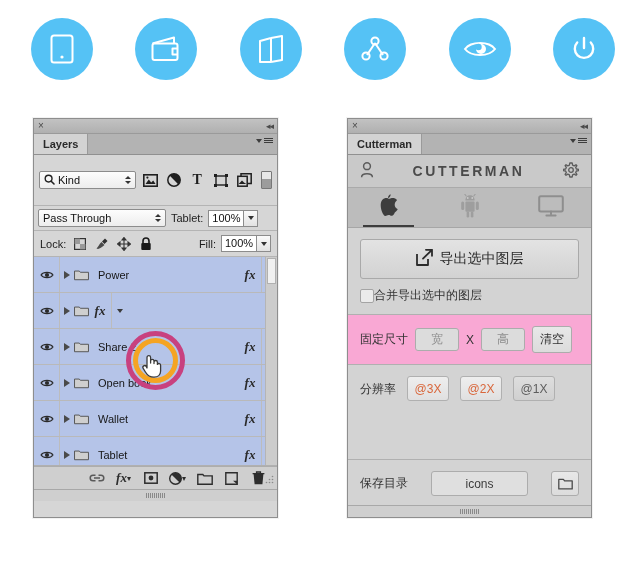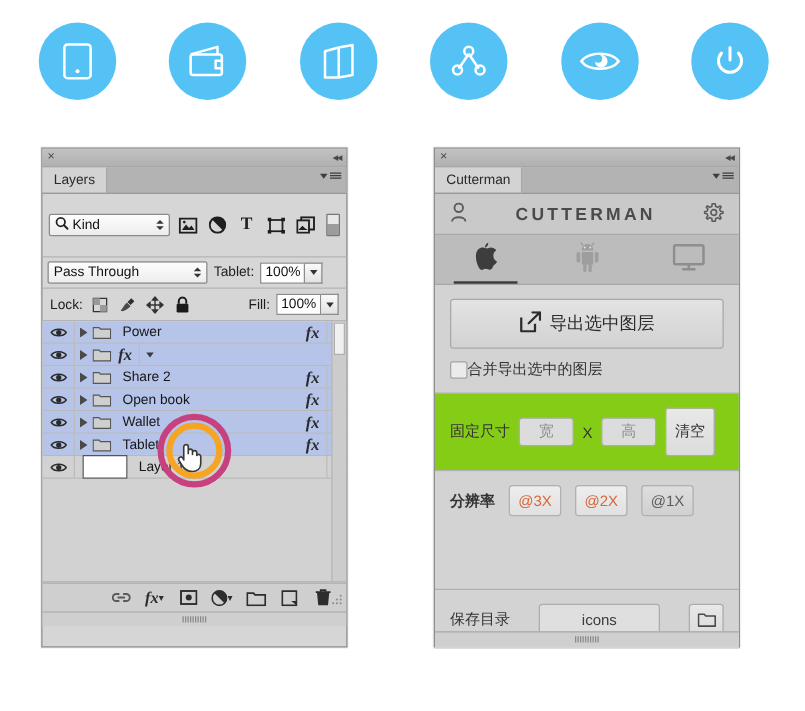--- a/index.html
+++ b/index.html
@@ -29,21 +29,21 @@
   }
   .ps-titlebar .collapse {
     position:absolute; right:4px; top:1px; font-size:9px; color:#4a4a4a; line-height:12px; letter-spacing:-1px;
   }
   .ps-tabstrip {
     height:21px; background:#b3b3b3; position:relative; border-bottom:1px solid #909090;
     display:flex; align-items:stretch;
   }
   .ps-tab {
     background:#d3d3d3; padding:0 9px; display:flex; align-items:center;
-    font-size:11px; font-weight:normal; color:#2a2a2a;
+    font-size:11px; font-weight:bold; color:#2a2a2a;
     border-right:1px solid #9a9a9a;
   }
   .ps-tab-fill { flex:1; background:#b3b3b3; position:relative; }
   .ps-menu-btn {
     position:absolute; right:4px; top:4px; display:flex; align-items:center; gap:1px;
   }
   .ps-menu-btn .tri { width:0;height:0;border-left:3px solid transparent;border-right:3px solid transparent;border-top:4px solid #3d3d3d; margin-right:1px;}
   .ps-menu-btn .lines { display:flex; flex-direction:column; gap:1px;}
   .ps-menu-btn .lines i { display:block; width:9px; height:1px; background:#3d3d3d; }
 
@@ -94,21 +94,21 @@
     display:flex; align-items:center; justify-content:center;
   }
   .ps-num-arrow .dn { width:0;height:0;border-left:3px solid transparent;border-right:3px solid transparent;border-top:4px solid #333;}
 
   .lock-row { border-bottom:1px solid #b4b4b4; padding:4px 6px; }
   .lock-ico { width:17px; height:15px; display:flex; align-items:center; justify-content:center; }
 
   
   #layer-list { position:relative; background:#d2d2d2; height:209px; overflow:hidden; border-bottom:1px solid #b0b0b0;}
   .layer-row {
-    display:flex; align-items:center; height:18px;
+    display:flex; align-items:center; height:36px;
     border-bottom:1px solid #b9b9b9; background:#d2d2d2;
   }
   .layer-row.selected { background:#b5c4e8; }
   .lr-eye { width:26px; display:flex; align-items:center; justify-content:center; border-right:1px solid #bcbcbc; height:100%; }
   .lr-tri { width:14px; display:flex; align-items:center; justify-content:center; }
   .lr-thumb { width:15px; display:flex; align-items:center; justify-content:center; }
   .lr-thumb-white { width:36px; height:19px; background:#fff; border:1px solid #555; margin-left:6px; }
   .lr-name { flex:1; font-size:11px; color:#161616; padding-left:9px; }
   .lr-fx { width:22px; text-align:center; font-style:italic; font-family:"Liberation Serif",serif; font-size:13px; font-weight:bold; color:#2a2a2a; }
   .lr-caret { width:16px; display:flex; align-items:center; justify-content:center; border-left:1px solid #bcbcbc; height:100%;}
@@ -151,26 +151,26 @@
   #cm-export-btn {
     height:40px; background:linear-gradient(#e3e3e3,#d2d2d2);
     border:1px solid #a9a9a9; border-radius:3px;
     display:flex; align-items:center; justify-content:center; gap:7px;
     font-size:14px; color:#2b2b2b;
   }
   #cm-merge-row { display:flex; align-items:center; gap:0; margin-top:8px; }
   .cm-checkbox { width:14px; height:14px; background:#ebebeb; border:1px solid #a4a4a4; border-radius:2px; }
   #cm-merge-label { font-size:12px; color:#333; }
 
-  #cm-size-sec { padding:11px 12px; border-bottom:1px solid #b0b0b0; background:#84cc16; display:flex; align-items:center; gap:7px;}
+  #cm-size-sec { padding:11px 12px; border-bottom:1px solid #b0b0b0; background:#f9a8d4; display:flex; align-items:center; gap:7px;}
   .cm-sec-label { font-size:12px; color:#333; }
   .cm-input { width:44px; height:23px; background:#dcdcdc; border:1px solid #acacac; border-radius:3px;
               font-size:12px; color:#8d8d8d; display:flex; align-items:center; justify-content:center;}
   .cm-x { font-size:12px; color:#333; }
-  .cm-btn { height:39px; padding:4px 7px; background:linear-gradient(#e8e8e8,#dcdcdc); border:1px solid #acacac;
+  .cm-btn { height:27px; padding:4px 7px; background:linear-gradient(#e8e8e8,#dcdcdc); border:1px solid #acacac;
             border-radius:3px; font-size:12px; color:#333; display:flex; align-items:center; justify-content:center;}
 
   #cm-res-sec { padding:11px 12px; height:95px; border-bottom:1px solid #b0b0b0; background:#d3d3d3; display:flex; align-items:flex-start; gap:11px;}
   .cm-res-btn { width:42px; height:25px; background:linear-gradient(#eeeeee,#e0e0e0); border:1px solid #b0b0b0;
                 border-radius:3px; font-size:12px; display:flex; align-items:center; justify-content:center;}
   .cm-res-btn.on { color:#d9663a; }
   .cm-res-btn.off { color:#5d5d5d; background:linear-gradient(#dedede,#d0d0d0); }
 
   #cm-dir-sec { padding:11px 12px; background:#d3d3d3; display:flex; align-items:center; gap:23px;}
   #cm-dir-field { flex:1; height:25px; background:#dfdfdf; border:1px solid #acacac; border-radius:3px;
@@ -683,21 +683,21 @@
 
   <div id="cm-size-sec">
     <span class="cm-sec-label">固定尺寸</span>
     <span class="cm-input">宽</span>
     <span class="cm-x">X</span>
     <span class="cm-input">高</span>
     <span class="cm-btn">清空</span>
   </div>
 
   <div id="cm-res-sec">
-    <span class="cm-sec-label" style="margin-top:5px;font-weight:bold;">分辨率</span>
+    <span class="cm-sec-label" style="margin-top:5px;">分辨率</span>
     <span class="cm-res-btn on">@3X</span>
     <span class="cm-res-btn on">@2X</span>
     <span class="cm-res-btn off">@1X</span>
   </div>
 
   <div id="cm-dir-sec">
     <span class="cm-sec-label">保存目录</span>
     <span id="cm-dir-field">icons</span>
     <span id="cm-dir-browse">
       <svg width="15" height="13" viewBox="0 0 15 13">

